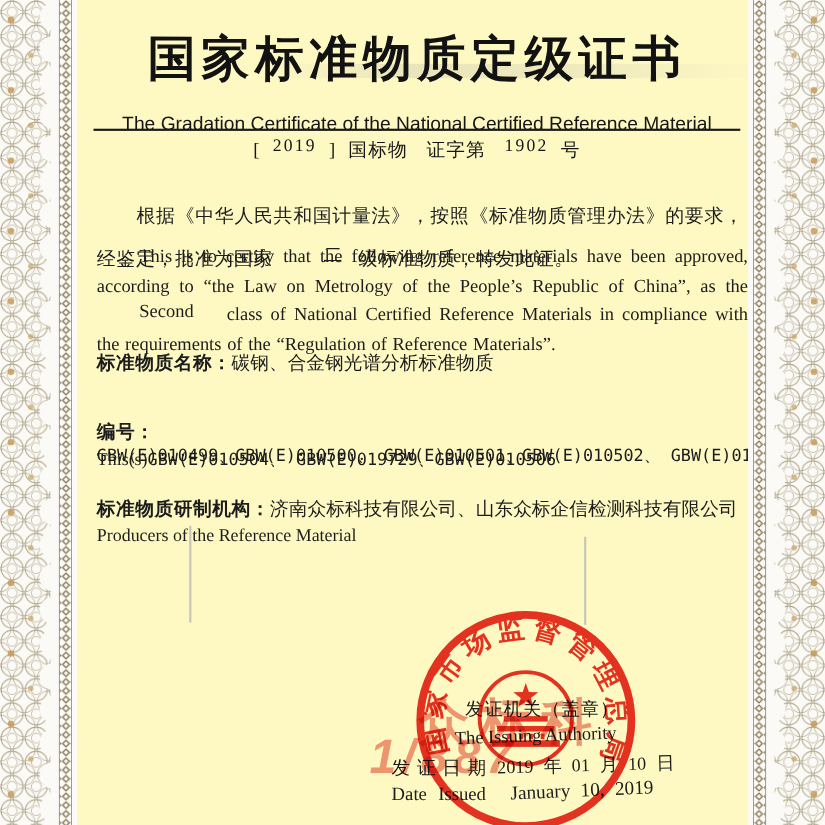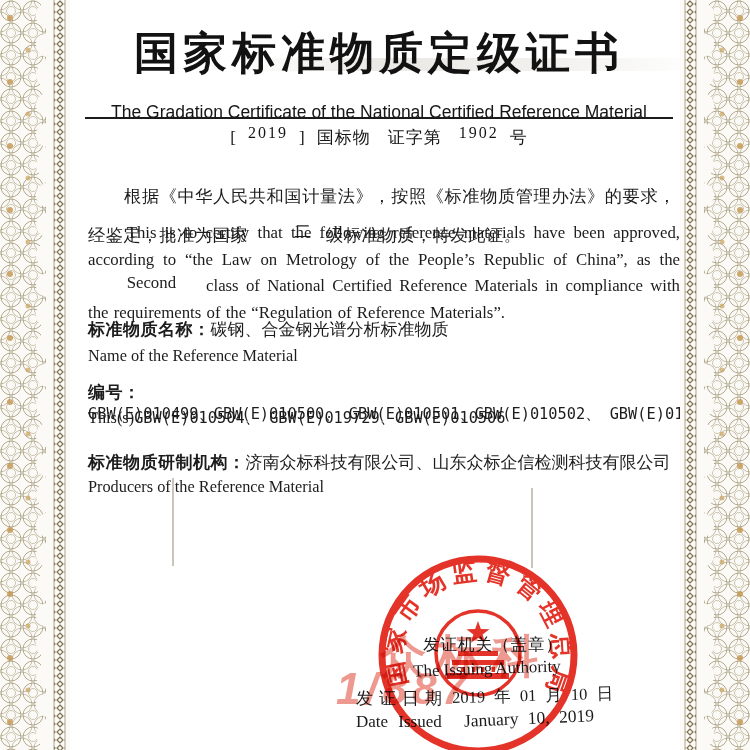--- a/index.html
+++ b/index.html
@@ -1,18 +1,18 @@
 <!DOCTYPE html>
 <html><head>
 <meta charset="utf-8">
 <style>
   html,body{margin:0;padding:0;background:#e8e6e0;}
   #page{
     position:relative;width:750px;height:750px;margin:0 auto;
-    background:#ffffff;overflow:hidden;
+    background:#fef9c3;overflow:hidden;
     font-family:"Liberation Serif","DejaVu Serif",serif;color:#1c1c1c;
   }
   
   .border-strip{position:absolute;top:0;width:70px;height:750px;z-index:6;background:#fbfaf6;}
   .border-left{left:0;}
   .border-right{right:0;transform:scaleX(-1);}
   
   .title-cn{
     position:absolute;left:85px;top:-2px;width:588px;text-align:center;
     font-size:44px;font-weight:900;letter-spacing:5px;line-height:54px;color:#121212;
@@ -141,21 +141,20 @@
   </p>
 
   <p class="para-en">
     <span>This is to certify that the following reference materials have been approved, according to “the Law on Metrology of the People’s Republic of China”, as the</span>
     <span class="grade-en">Second</span><span>class of National Certified Reference Materials in compliance with the requirements of the “Regulation of Reference Materials”.</span>
   </p>
 
   <div class="row row-name">
     <span class="lbl">标准物质名称：</span><span>碳钢、合金钢光谱分析标准物质</span>
   </div>
-  <div class="row row-name-en en-sub">Name of the Reference Material</div>
 
   <div class="row row-codes1">
     <span class="lbl">编号：</span><span class="codes">GBW(E)010499、GBW(E)010500、 GBW(E)010501、GBW(E)010502、 GBW(E)010503、</span>
   </div>
   <div class="row row-codes2">
     <span class="en-sub">This(s)</span><span class="codes">GBW(E)010504、 GBW(E)019729、GBW(E)010506</span>
   </div>
 
   <div class="row row-prod">
     <span class="lbl">标准物质研制机构：</span><span>济南众标科技有限公司、山东众标企信检测科技有限公司</span>

